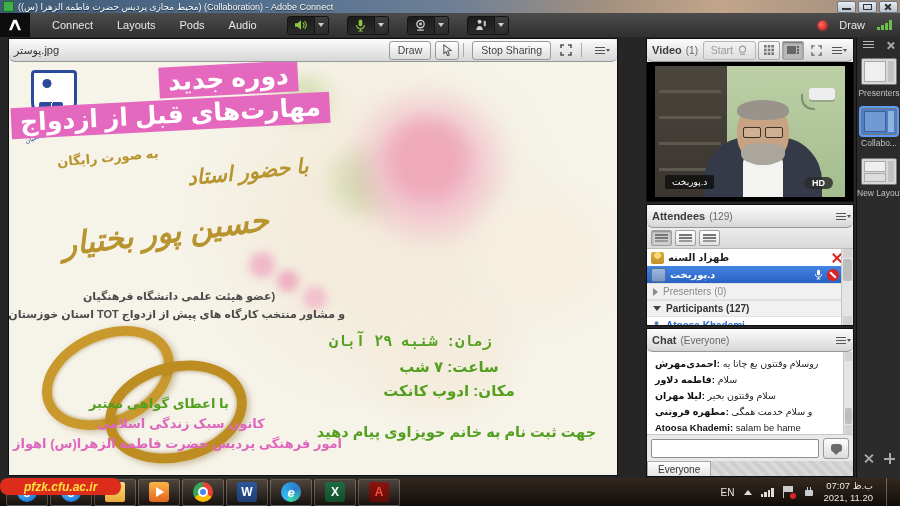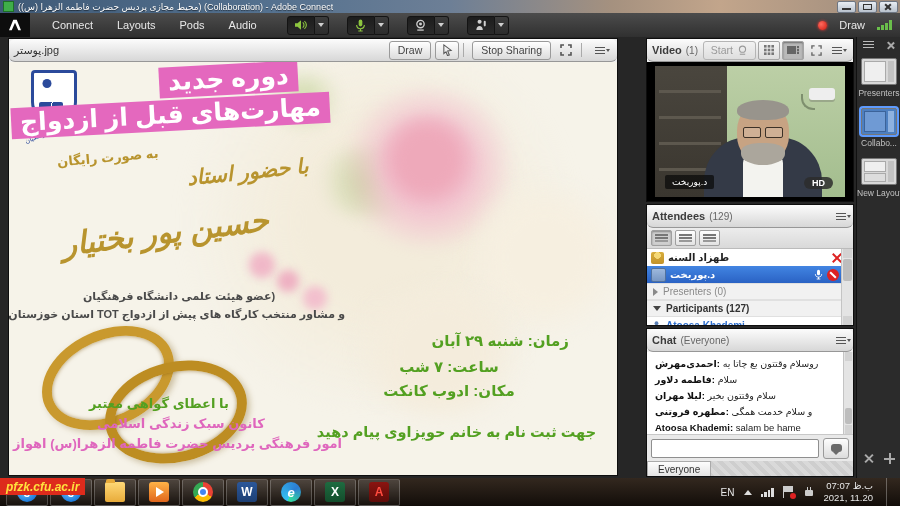--- a/index.html
+++ b/index.html
@@ -171,21 +171,21 @@
   .tray-flag::before{content:"";position:absolute;left:0;top:0;width:1.5px;height:12px;background:#ccc;}
   .tray-flag::after{content:"";position:absolute;left:1.5px;top:0;width:9px;height:6px;background:#ccc;}
   .tray-flag .bdg{position:absolute;right:-2px;bottom:-1px;width:6px;height:6px;border-radius:50%;background:#d22;}
   .tray-plug{width:12px;height:11px;position:relative;}
   .tray-plug::before{content:"";position:absolute;left:2px;top:3px;width:8px;height:6px;background:#ccc;border-radius:1px;}
   .tray-plug::after{content:"";position:absolute;left:4px;top:0;width:1.5px;height:3px;background:#ccc;box-shadow:3px 0 0 #ccc;}
   .clock{text-align:right;line-height:1.25;font-size:9.5px;}
   .desk-sliver{width:5px;height:28px;border-left:1px solid rgba(255,255,255,.3);margin-left:4px;}
   
   .watermark{position:absolute;left:0;top:478px;height:17px;background:#dd2b1c;color:#ffe23d;
-    font-size:12px;font-weight:bold;font-style:italic;display:flex;align-items:center;padding:0 6px;z-index:5;}
+    font-size:12px;font-weight:bold;font-style:italic;display:flex;align-items:center;padding:0 24px;z-index:5;border-radius:8px;}
   svg{display:block;}
 </style>
 </head>
 <body>
 
 <div class="titlebar">
   <span class="tray-app-icon"></span>
   <span class="ttl">(محیط مجازی پردیس حضرت فاطمه الزهرا (س)) (Collaboration) - Adobe Connect</span>
   <div class="win-controls">
     <div class="win-btn win-min">
@@ -324,21 +324,21 @@
       <div class="pinkchip" style="left:150px;top:2px;font-size:25px;transform:rotate(-3deg);">دوره جدید</div>
       <div class="pinkchip" style="left:2px;top:38px;font-size:25px;transform:rotate(-3deg);">مهارت‌های قبل از ازدواج</div>
 
       <div class="goldtxt" style="left:48px;top:88px;font-size:13px;transform:rotate(-5deg);">به صورت رایگان</div>
       <div class="goldtxt" style="left:178px;top:98px;font-size:21px;font-style:italic;transform:rotate(-6deg);">با حضور استاد</div>
       <div class="goldtxt" style="left:52px;top:152px;font-size:31px;font-style:italic;transform:rotate(-7deg);">حسین پور بختیار</div>
 
       <div class="credtxt" style="left:30px;top:228px;width:280px;text-align:center;">(عضو هیئت علمی دانشگاه فرهنگیان</div>
       <div class="credtxt" style="left:0;top:246px;width:336px;text-align:center;">و مشاور منتخب کارگاه های پیش از ازدواج TOT استان خوزستان)</div>
 
-      <div class="abs greentxt" style="left:320px;top:270px;width:240px;text-align:right;font-size:15px;">زمان: شنبه ۲۹ آبان</div>
+      <div class="abs greentxt" style="left:320px;top:270px;width:240px;text-align:left;font-size:15px;font-family:Liberation Mono, monospace;">زمان: شنبه ۲۹ آبان</div>
       <div class="abs greentxt" style="left:320px;top:296px;width:240px;text-align:center;font-size:15px;">ساعت: ۷ شب</div>
       <div class="abs greentxt" style="left:300px;top:362px;width:295px;text-align:center;font-size:14.5px;">جهت ثبت نام به خانم حویزاوی پیام دهید</div>
       <div class="abs greentxt" style="left:320px;top:320px;width:240px;text-align:center;font-size:15px;">مکان: ادوب کانکت</div>
 
       <div class="abs greentxt" style="left:80px;top:334px;font-size:13px;">با اعطای گواهی معتبر</div>
       <div class="pinktxt" style="left:88px;top:354px;font-size:13px;">کانون سبک زندگی اسلامی</div>
       <div class="pinktxt" style="left:4px;top:374px;font-size:13px;">امور فرهنگی پردیس حضرت فاطمه الزهرا(س) اهواز</div>
     </div>
   </div>
 

